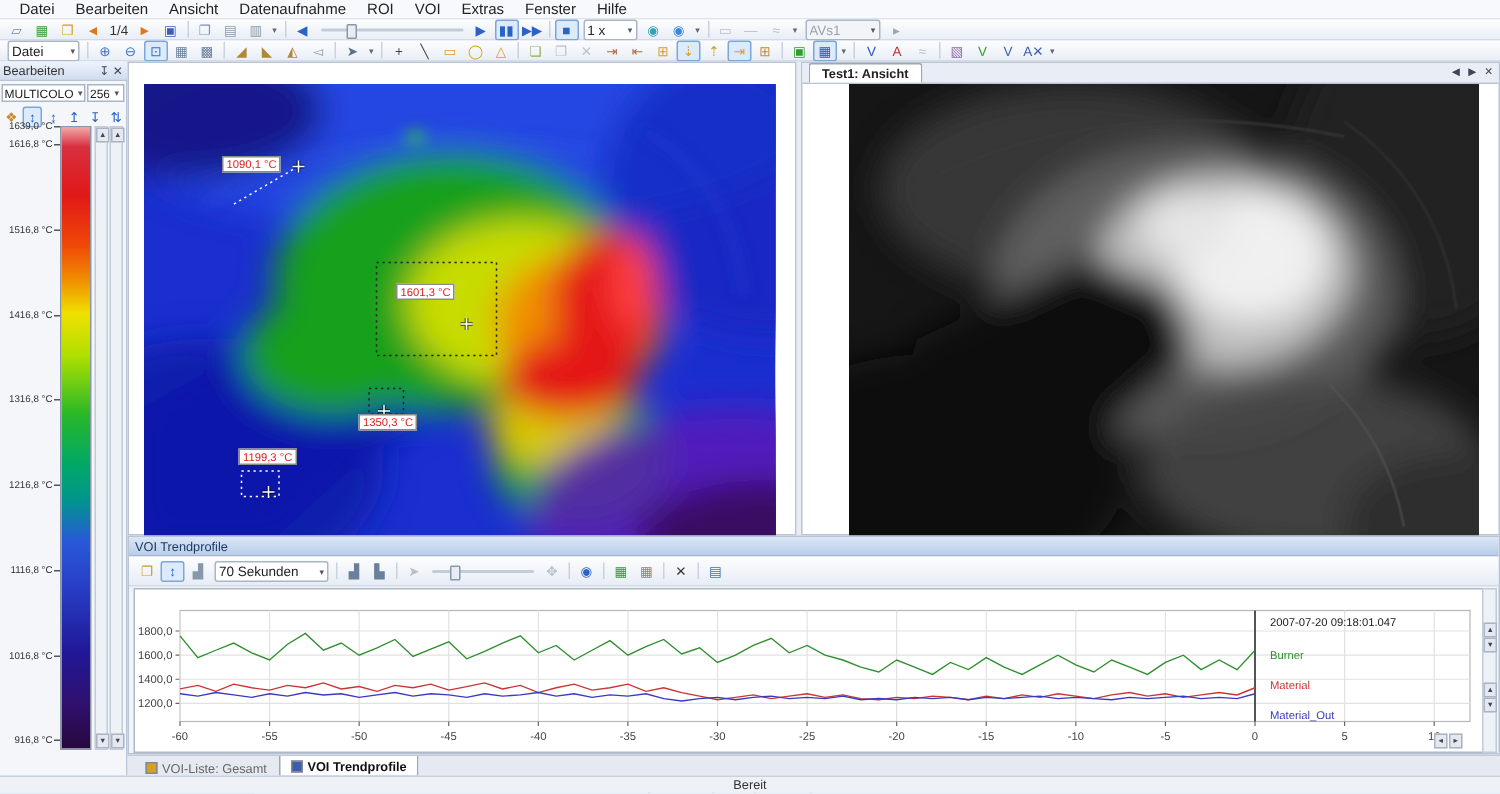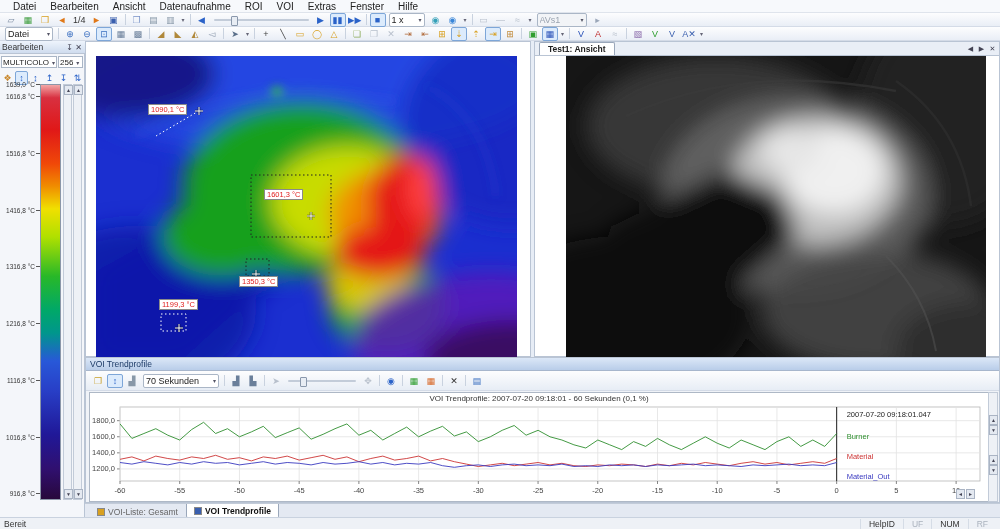--- a/index.html
+++ b/index.html
@@ -85,21 +85,21 @@
   #chart-scroll{position:absolute;right:1px;top:34px;width:10px;height:110px;background:#eef1f6;border:1px solid #c2cbd8;box-sizing:border-box;}
   #chart-hnav{position:absolute;right:13px;bottom:2px;display:flex;gap:1px;}
   
   #bottom-tabs{position:absolute;left:85px;top:503px;width:915px;height:14px;background:#e4e9f2;
                border-top:1px solid #c2cbd8;display:flex;align-items:flex-start;padding-left:4px;box-sizing:border-box;}
   .btab{display:inline-flex;align-items:center;gap:3px;font-size:8.5px;color:#666;padding:1px 7px;height:11px;
         border:1px solid transparent;}
   .btab.active{background:#fff;border-color:#9aa7ba;border-top:none;color:#111;font-weight:bold;border-radius:0 0 2px 2px;}
   .btab-ico{display:inline-block;width:8px;height:8px;border:1px solid #888;box-sizing:border-box;}
   #statusbar{position:absolute;left:0;top:517px;width:1000px;height:12px;background:#eef1f6;border-top:1px solid #c9d2df;
-             display:flex;align-items:center;font-size:8.5px;color:#333;padding:0 4px;box-sizing:border-box;}
+             display:flex;align-items:center;font-size:8.5px;color:#333;padding:0 4px;box-sizing:border-box;flex-direction:column;}
   #status-left{flex:1;}
   .status-item{padding:0 8px;border-left:1px solid #d5dce6;}
   .status-item.muted{color:#aab2bd;}
 </style>
 </head>
 <body>
 
 <div id="app">
 
   <div class="menubar">
@@ -402,21 +402,20 @@
         <span class="tb-icon" style="color: rgb(42, 98, 200);">◉</span>
         <span class="tb-sep"></span>
         <span class="tb-icon" style="color: rgb(47, 158, 47);">▦</span>
         <span class="tb-icon" style="color: rgb(216, 106, 42);">▦</span>
         <span class="tb-sep"></span>
         <span class="tb-icon" style="color: rgb(51, 51, 51);">✕</span>
         <span class="tb-sep"></span>
         <span class="tb-icon" style="color: rgb(58, 111, 192);">▤</span>
       </div>
     <div id="chart-region">
-      <div id="chart-title">VOI Trendprofile: 2007-07-20 09:18:01 - 60 Sekunden (0,1 %)</div>
       <svg id="trend-svg" width="898" height="100" viewBox="0 0 898 100">
           <rect x="30" y="4" width="860" height="74" fill="#ffffff" stroke="#b6b6b6" stroke-width="0.8"></rect>
           <line x1="30" y1="17.673913043478258" x2="890" y2="17.673913043478258" stroke="#e2e2e2" stroke-width="0.8"></line>
           <line x1="27" y1="17.673913043478258" x2="30" y2="17.673913043478258" stroke="#666" stroke-width="0.8"></line>
           <text x="25" y="20.173913043478258" text-anchor="end" font-size="7.5" fill="#444" font-family="Liberation Sans, sans-serif">1800,0</text>
           <line x1="30" y1="33.76086956521739" x2="890" y2="33.76086956521739" stroke="#e2e2e2" stroke-width="0.8"></line>
           <line x1="27" y1="33.76086956521739" x2="30" y2="33.76086956521739" stroke="#666" stroke-width="0.8"></line>
           <text x="25" y="36.26086956521739" text-anchor="end" font-size="7.5" fill="#444" font-family="Liberation Sans, sans-serif">1600,0</text>
           <line x1="30" y1="49.84782608695652" x2="890" y2="49.84782608695652" stroke="#e2e2e2" stroke-width="0.8"></line>
           <line x1="27" y1="49.84782608695652" x2="30" y2="49.84782608695652" stroke="#666" stroke-width="0.8"></line>

